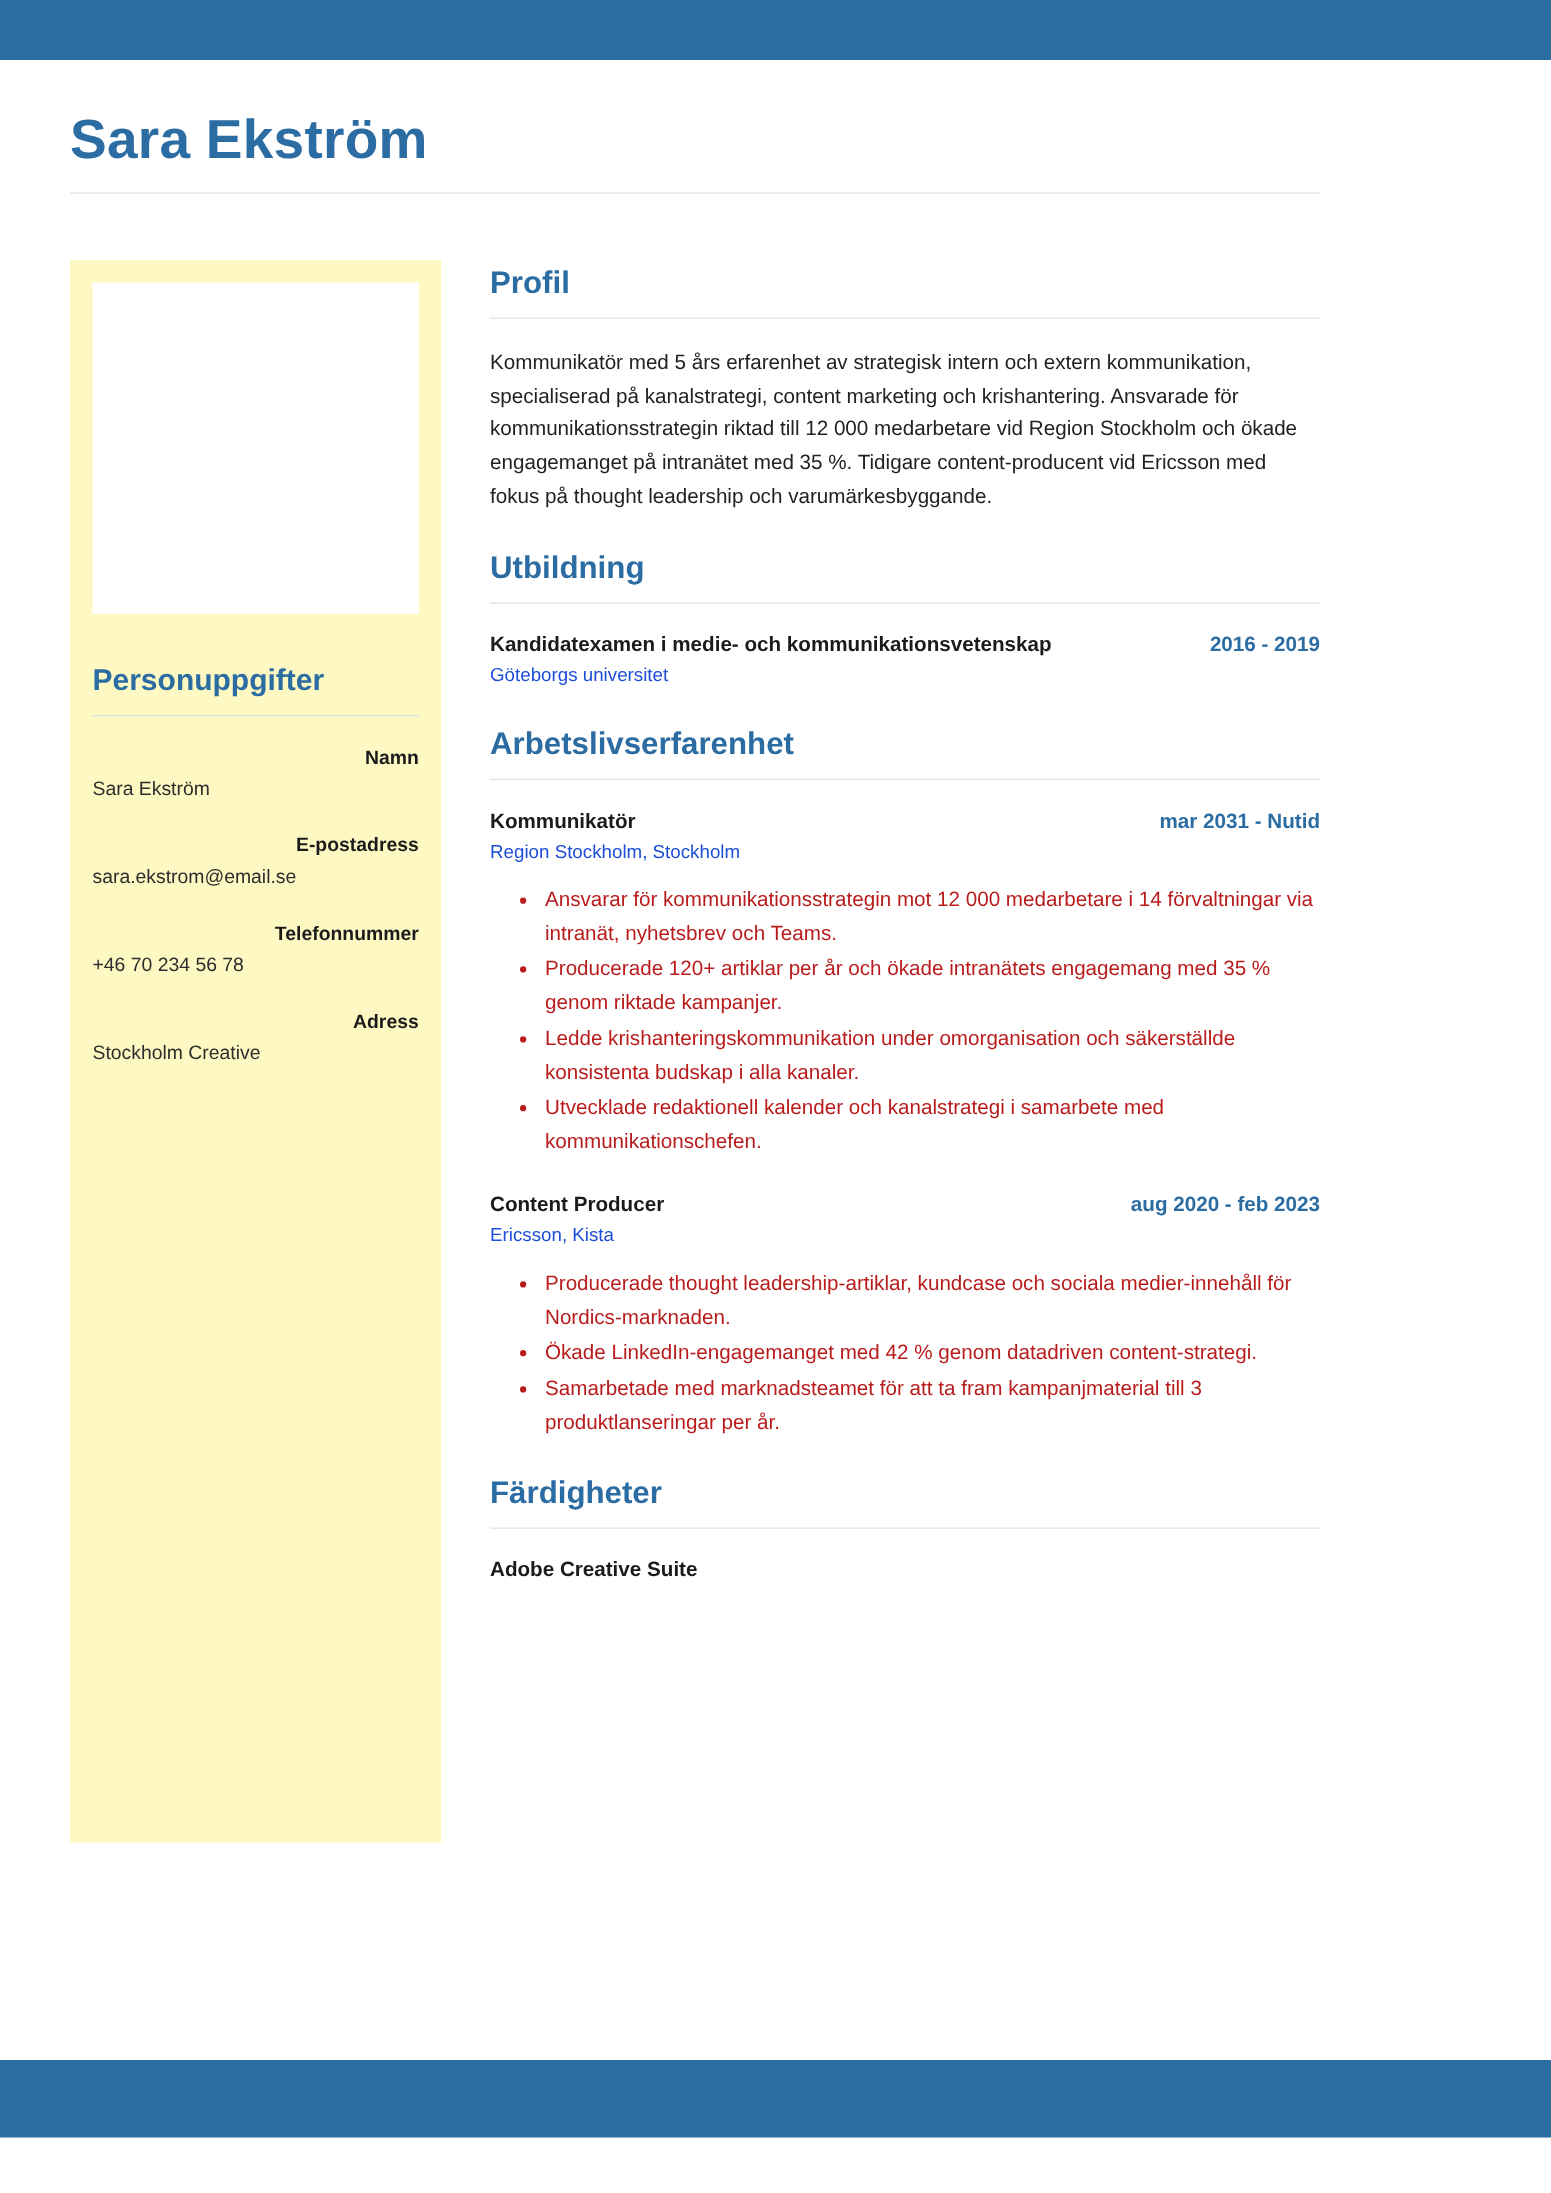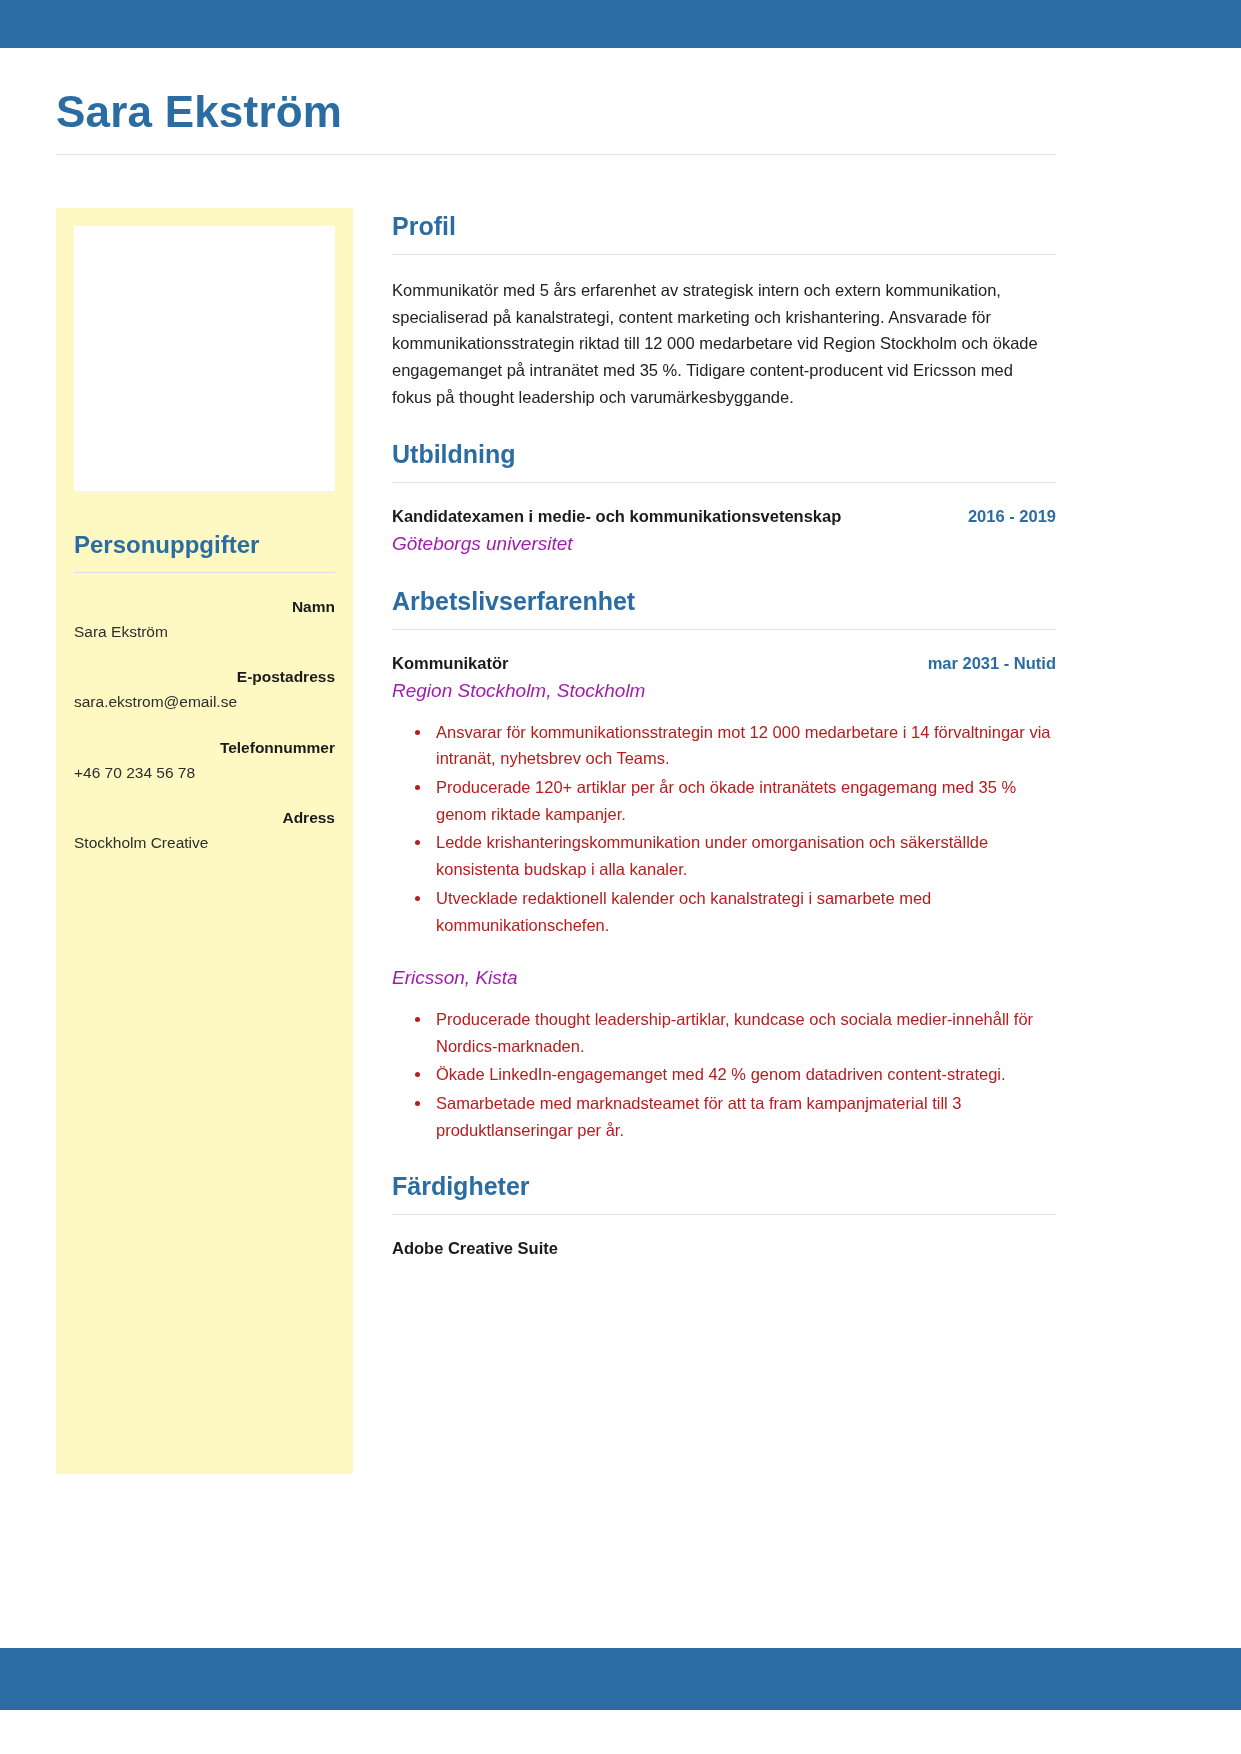--- a/index.html
+++ b/index.html
@@ -166,25 +166,24 @@
   .entry-date {
     font-size: 16.5px;
     font-weight: bold;
     color: #2b6ca3;
     white-space: nowrap;
     line-height: 1.42;
     text-align: right;
     flex: none;
   }
   .entry-sub {
-    font-size: 19px;
-    color: #a21caf;
+    font-size: 15px;
+    color: #1d4ed8;
     line-height: 1.45;
     margin-top: 2px;
-    font-style: italic;
   }
   ul.bullets {
     margin: 14px 0 0 0;
     padding-left: 40px;
     list-style: disc;
   }
   ul.bullets li {
     font-size: 16.5px;
     line-height: 1.62;
     color: #b91c1c;
@@ -278,20 +277,24 @@
               </div>
               <div class="entry-sub">Region Stockholm, Stockholm</div>
               <ul class="bullets">
                 <li>Ansvarar för kommunikationsstrategin mot 12 000 medarbetare i 14 förvaltningar via intranät, nyhetsbrev och Teams.</li>
                 <li>Producerade 120+ artiklar per år och ökade intranätets engagemang med 35 % genom riktade kampanjer.</li>
                 <li>Ledde krishanteringskommunikation under omorganisation och säkerställde konsistenta budskap i alla kanaler.</li>
                 <li>Utvecklade redaktionell kalender och kanalstrategi i samarbete med kommunikationschefen.</li>
               </ul>
             </div>
             <div class="entry">
+              <div class="entry-head">
+                <div class="entry-title">Content Producer</div>
+                <div class="entry-date">aug 2020 - feb 2023</div>
+              </div>
               <div class="entry-sub">Ericsson, Kista</div>
               <ul class="bullets">
                 <li>Producerade thought leadership-artiklar, kundcase och sociala medier-innehåll för Nordics-marknaden.</li>
                 <li>Ökade LinkedIn-engagemanget med 42 % genom datadriven content-strategi.</li>
                 <li>Samarbetade med marknadsteamet för att ta fram kampanjmaterial till 3 produktlanseringar per år.</li>
               </ul>
             </div>
           </div>
       </section>
 

